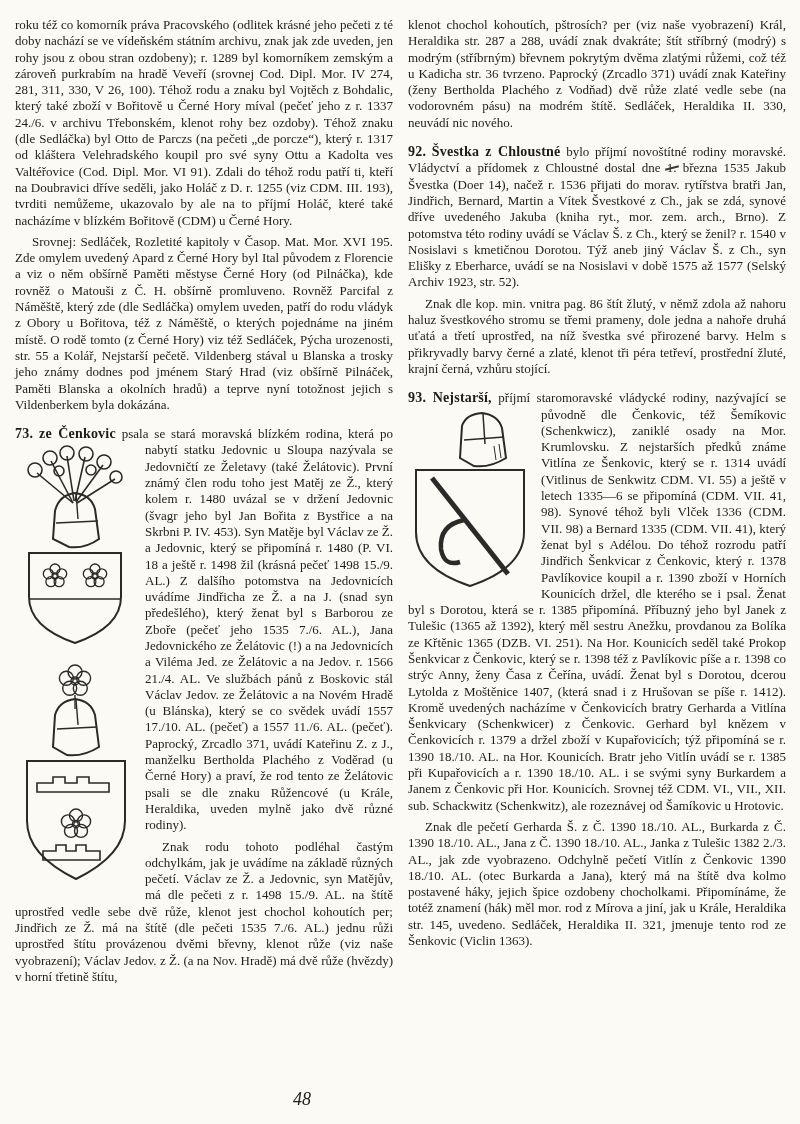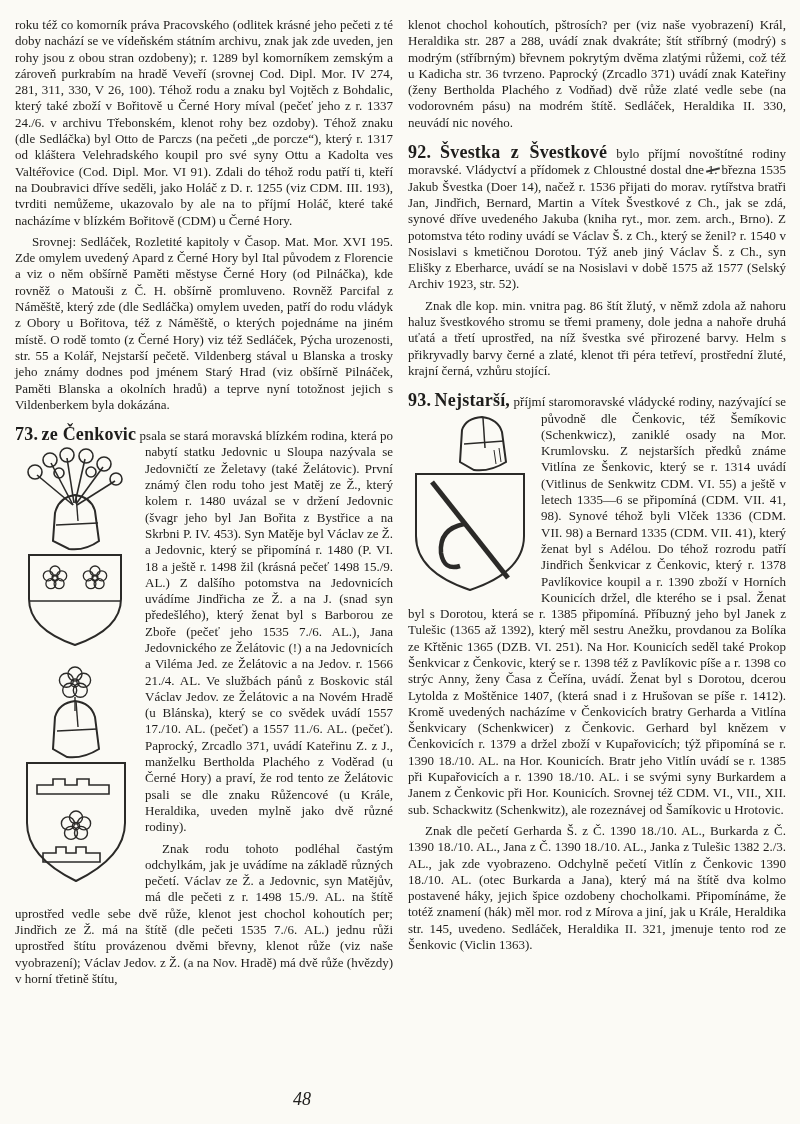--- a/index.html
+++ b/index.html
@@ -6,21 +6,21 @@
   body{
     width:800px;height:1124px;background:#fbfaf5;overflow:hidden;
     font-family:"Liberation Serif", serif;color:#1e1d1b;
   }
   .page{position:relative;width:800px;height:1124px;}
   .cols{display:flex;gap:15px;padding:17px 10px 0 15px;}
   .col{width:378px;font-size:13px;line-height:16.3px;text-align:justify;}
   .col p{margin:0 0 5px 0;}
   p.ind{text-indent:17px;}
   .sec{margin-top:13px;}
-  .sec-head{font-weight:bold;font-size:18px;letter-spacing:.2px;}
+  .sec-head{font-weight:bold;font-size:14px;letter-spacing:.2px;}
   .b{font-weight:normal;}
   .struck{position:relative;}
   .struck::after{
     content:"";position:absolute;left:-2px;right:-2px;top:45%;
     border-top:2px solid #3a3a3a;transform:rotate(-14deg);
   }
   .figs{
     float:left;width:120px;margin:3px 10px 2px 0;
     display:flex;flex-direction:column;align-items:center;gap:8px;
   }
@@ -129,21 +129,21 @@
         </p>
       </div>
     </div>
 
     <div class="col">
       <p>klenot chochol kohoutích, pštrosích? per (viz naše vyobrazení) Král, Heraldika str. 287 a 288, uvádí znak dvakráte; štít stříbrný (modrý) s modrým (stříbrným) břevnem pokrytým dvěma zlatými růžemi, což též u Kadicha str. 36 tvrzeno. Paprocký (Zrcadlo 371) uvádí znak Kateřiny (ženy Bertholda Plachého z Vodňad) dvě růže zlaté vedle sebe (na vodorovném pásu) na modrém štítě. Sedláček, Heraldika II. 330, neuvádí nic nového.</p>
 
       <div class="sec">
         <p>
           <span class="sec-head">92.</span>
-          <span class="sec-head">Švestka z Švestkové</span>
+          <span class="sec-head">Švestka z Chloustné</span>
           <span>bylo příjmí novoštítné rodiny moravské. Vládyctví a přídomek z Chloustné dostal dne</span>
           <span class="struck">1.</span>
           <span>března 1535 Jakub Švestka (Doer 14), načež r. 1536 přijati do morav. rytířstva bratři Jan, Jindřich, Bernard, Martin a Vítek Švestkové z Ch., jak se zdá, synové dříve uvedeného Jakuba (kniha ryt., mor. zem. arch., Brno). Z potomstva této rodiny uvádí se Václav Š. z Ch., který se ženil? r. 1540 v Nosislavi s kmetičnou Dorotou. Týž aneb jiný Václav Š. z Ch., syn Elišky z Eberharce, uvádí se na Nosislavi v době 1575 až 1577 (Selský Archiv 1923, str. 52).</span>
         </p>
         <p class="ind">
           <span class="b">Znak</span>
           <span>dle kop. min. vnitra pag. 86 štít žlutý, v němž zdola až nahoru haluz švestkového stromu se třemi prameny, dole jedna a nahoře druhá uťatá a třetí uprostřed, na níž švestka své přirozené barvy. Helm s přikryvadly barvy černé a zlaté, klenot tři péra tetřeví, prostřední žluté, krajní černá, vzhůru stojící.</span>
         </p>
       </div>
 

